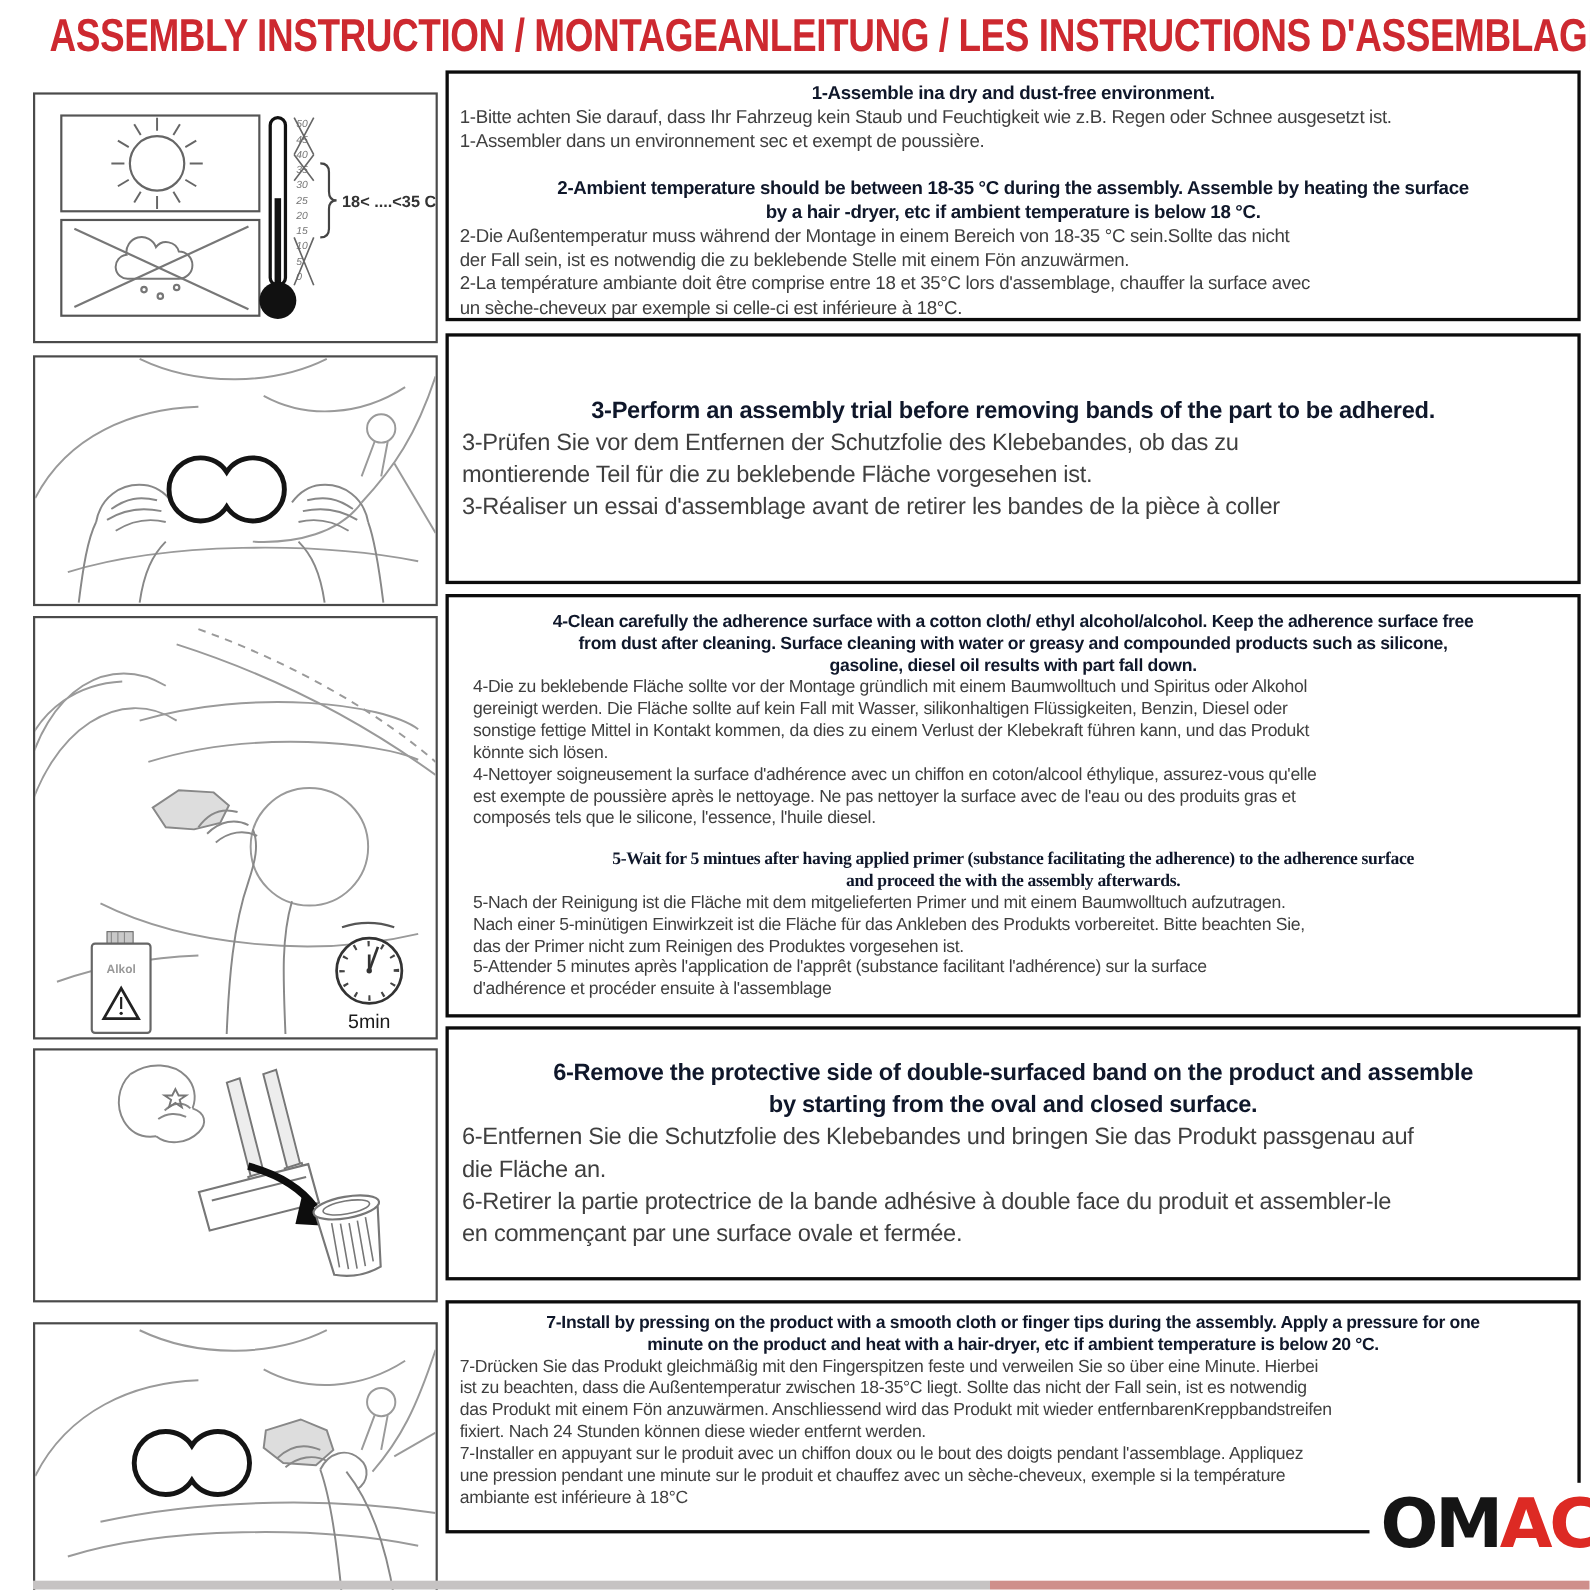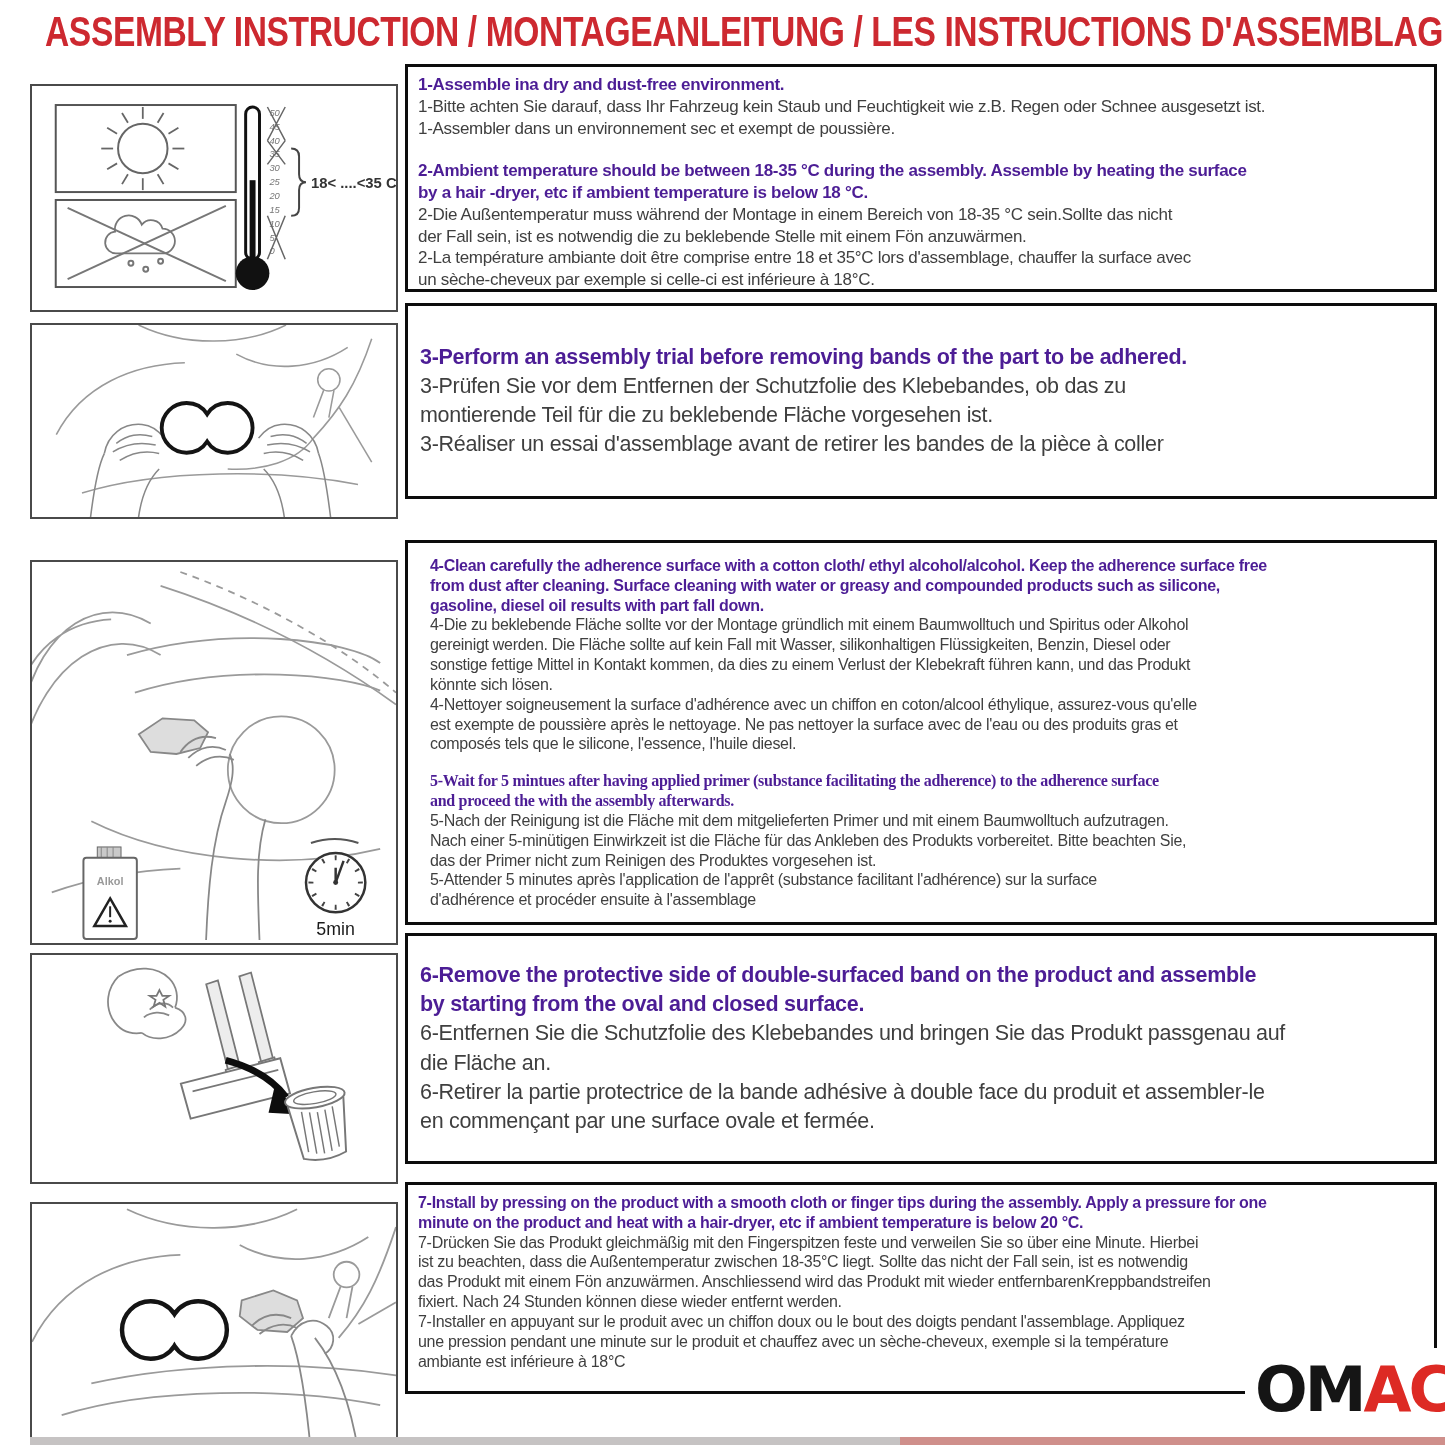--- a/index.html
+++ b/index.html
@@ -2,38 +2,38 @@
 <html><head>
 <meta charset="utf-8">
 <style>
   html,body{margin:0;padding:0;width:1445px;height:1445px;background:#fff;overflow:hidden;
     font-family:"Liberation Sans",sans-serif;}
   .title{position:absolute;left:45px;top:8px;font-size:42px;font-weight:bold;color:#cd2930;
     white-space:nowrap;transform:scaleX(0.80);transform-origin:0 50%;letter-spacing:-.5px;}
   .lbox{position:absolute;left:30px;width:368px;border:2px solid #4a4a4a;background:#fff;box-sizing:border-box;margin-top:20px;}
   .rbox{position:absolute;left:405px;width:1032px;border:3px solid #0c0c0c;background:#fff;box-sizing:border-box;}
   .r1{top:64px;height:228px}
-  .r2{top:303px;height:196px}
+  .r2{top:303px;height:228px}
   .r3{top:540px;height:385px}
   .r4{top:933px;height:231px}
   .r5l{top:1182px;height:254px}
   .r5r{top:1182px;height:212px}
   .rbox p{margin:0;white-space:pre-line;letter-spacing:-.3px;}
-  .b{font-weight:bold;color:#4c1d95;}
+  .b{font-weight:bold;color:#0f172a;text-align:center;}
   .r{font-weight:400;color:#3f3f3f;}
   .pad1{padding:7px 10px;font-size:17px;line-height:1.28;}
   .pad3{padding:13px 22px;font-size:16px;line-height:1.24;}
   .pad5{padding:8px 10px;font-size:16px;line-height:1.24;}
   .center{display:flex;flex-direction:column;justify-content:center;padding:0 12px;}
   .fs2{font-size:21.5px;line-height:1.35;}
   .sp{margin-top:21px !important;}
   .sp3{margin-top:17px !important;font-family:Liberation Serif, serif;}
   .lbox svg{display:block;width:100%;height:100%;}
   .logo{position:absolute;left:1245px;top:1348px;width:200px;height:82px;background:#fff;
-    display:flex;align-items:center;padding-left:10px;box-sizing:border-box;
+    display:flex;align-items:flex-start;padding-left:10px;box-sizing:border-box;
     font-family:"DejaVu Sans",sans-serif;font-weight:bold;font-size:62px;letter-spacing:-3px;}
   .logo .lb{color:#151515}
   .logo .lr{color:#dd2a24}
   .strip{position:absolute;top:1437px;height:8px;}
   .strip.g{left:30px;width:870px;background:#c6c3c3;}
   .strip.p{left:900px;width:545px;background:#cf8f8b;}
   svg text{font-family:"Liberation Sans",sans-serif;}
   .scale{font-size:9.5px;fill:#777;font-style:italic;}
 </style>
 </head>

